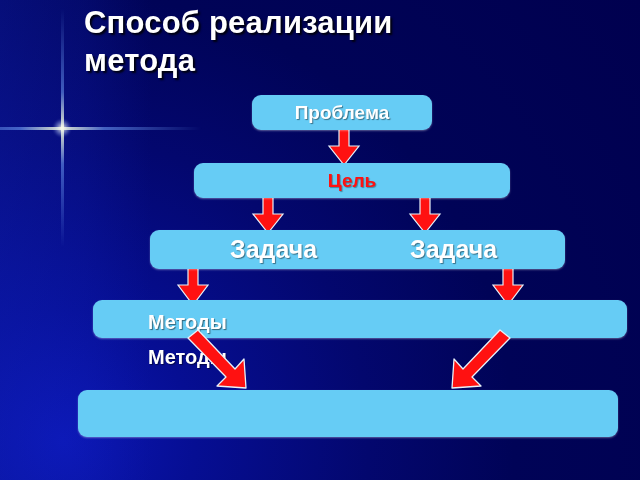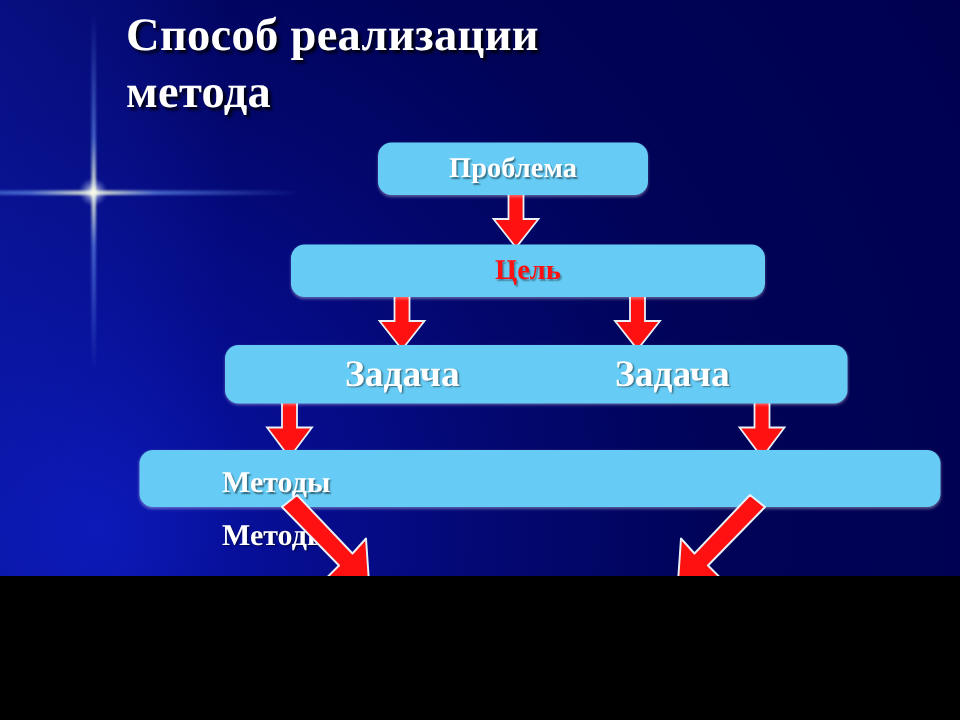--- a/index.html
+++ b/index.html
@@ -3,23 +3,23 @@
 <meta charset="utf-8">
 <style>
   html, body {
     margin: 0;
     padding: 0;
     background: #000000;
   }
   #slide {
     position: relative;
     width: 640px;
-    height: 384px;
+    height: 480px;
     overflow: hidden;
-    font-family: Liberation Serif, serif;
+    font-family: Liberation Sans, sans-serif;
     background-color: #00005f;
     background-image:
       radial-gradient(circle at 10% 92%, #0b16b4 0%, #060e93 18%, #03076e 42%, #000357 62%, #00004f 100%);
   }
 
   
   .left-band {
     position: absolute;
     left: 0;
     top: 0;

